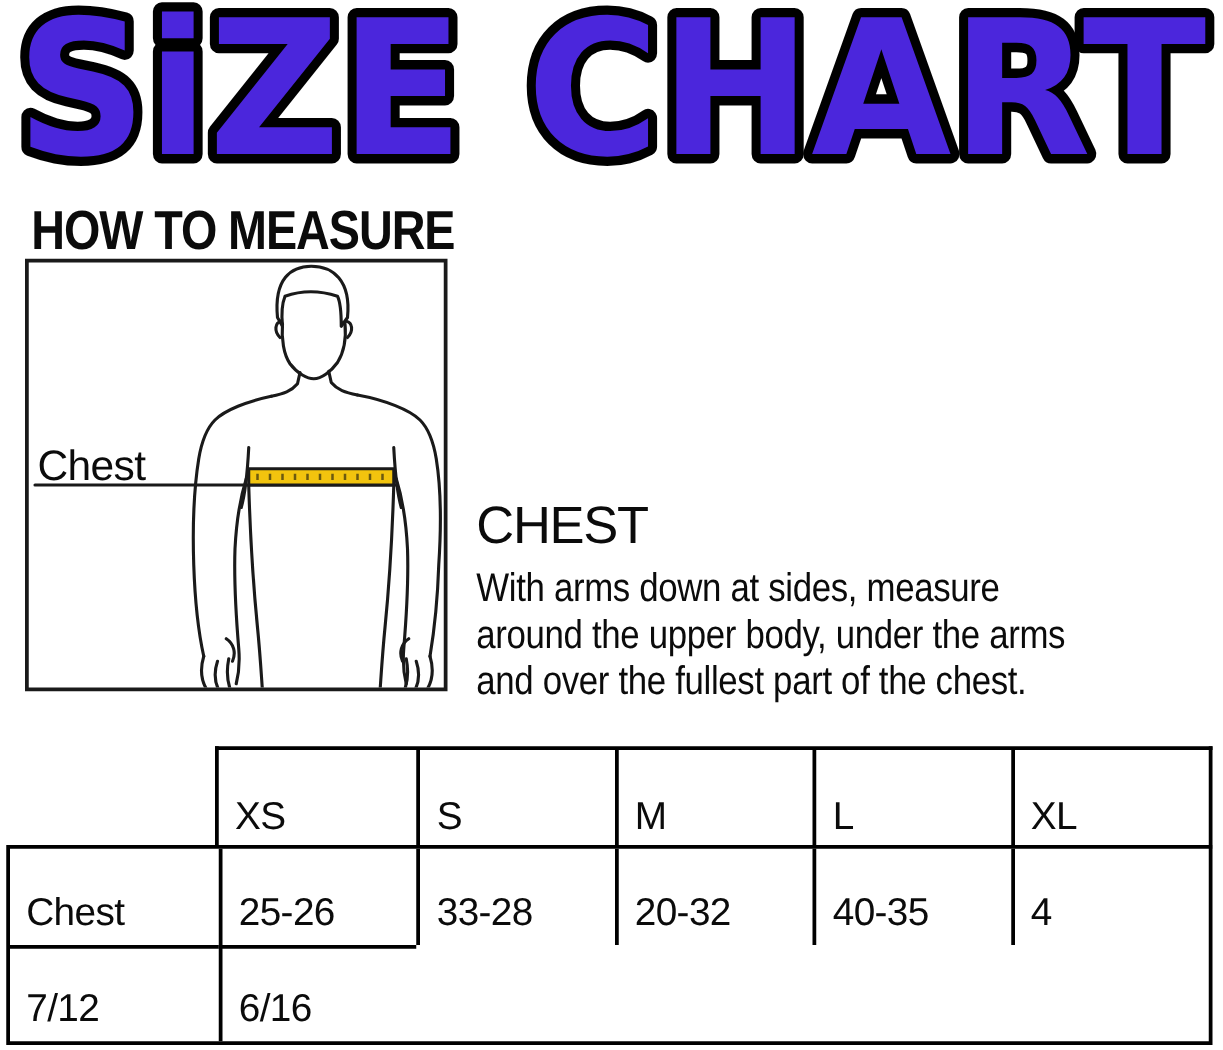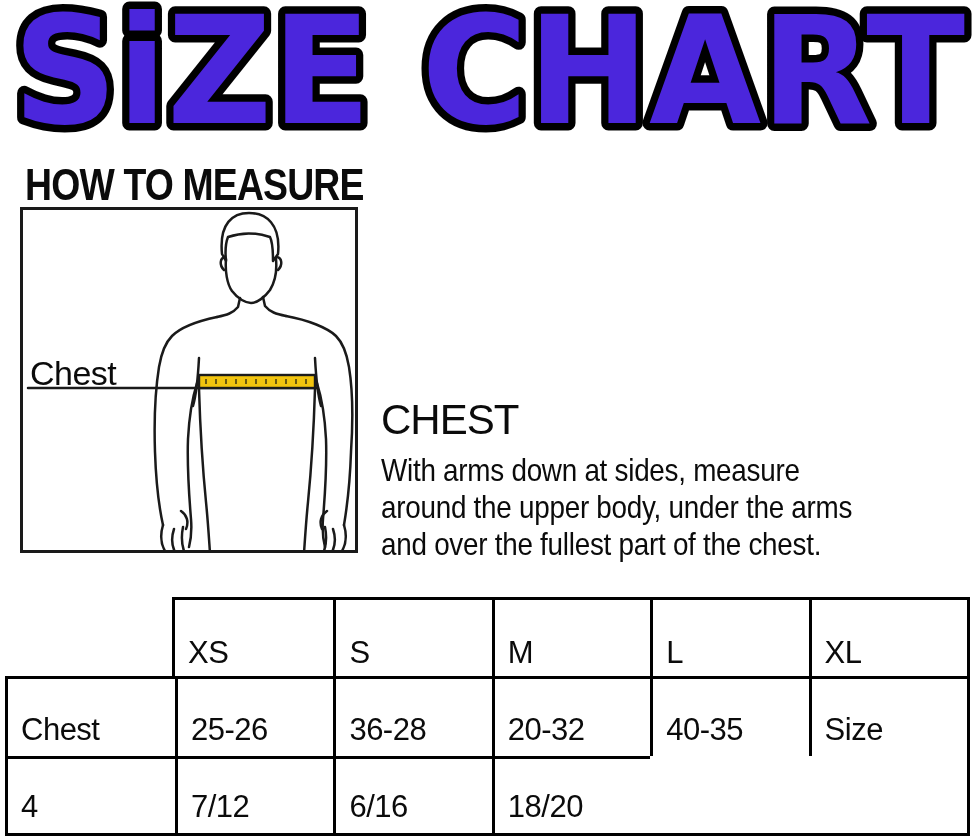--- a/index.html
+++ b/index.html
@@ -150,22 +150,20 @@
   <div class="cell">XS</div>
   <div class="cell">S</div>
   <div class="cell">M</div>
   <div class="cell">L</div>
   <div class="cell">XL</div>
 </div>
 
 <div class="size-body">
   <div class="cell">Chest</div>
   <div class="cell">25-26</div>
-  <div class="cell">36-28</div>
+  <div class="cell">33-28</div>
   <div class="cell">20-32</div>
   <div class="cell">40-35</div>
 
-  <div class="cell">Size</div>
   <div class="cell">4</div>
   <div class="cell">7/12</div>
   <div class="cell">6/16</div>
-  <div class="cell">18/20</div>
 </div>
 
 </body></html>

